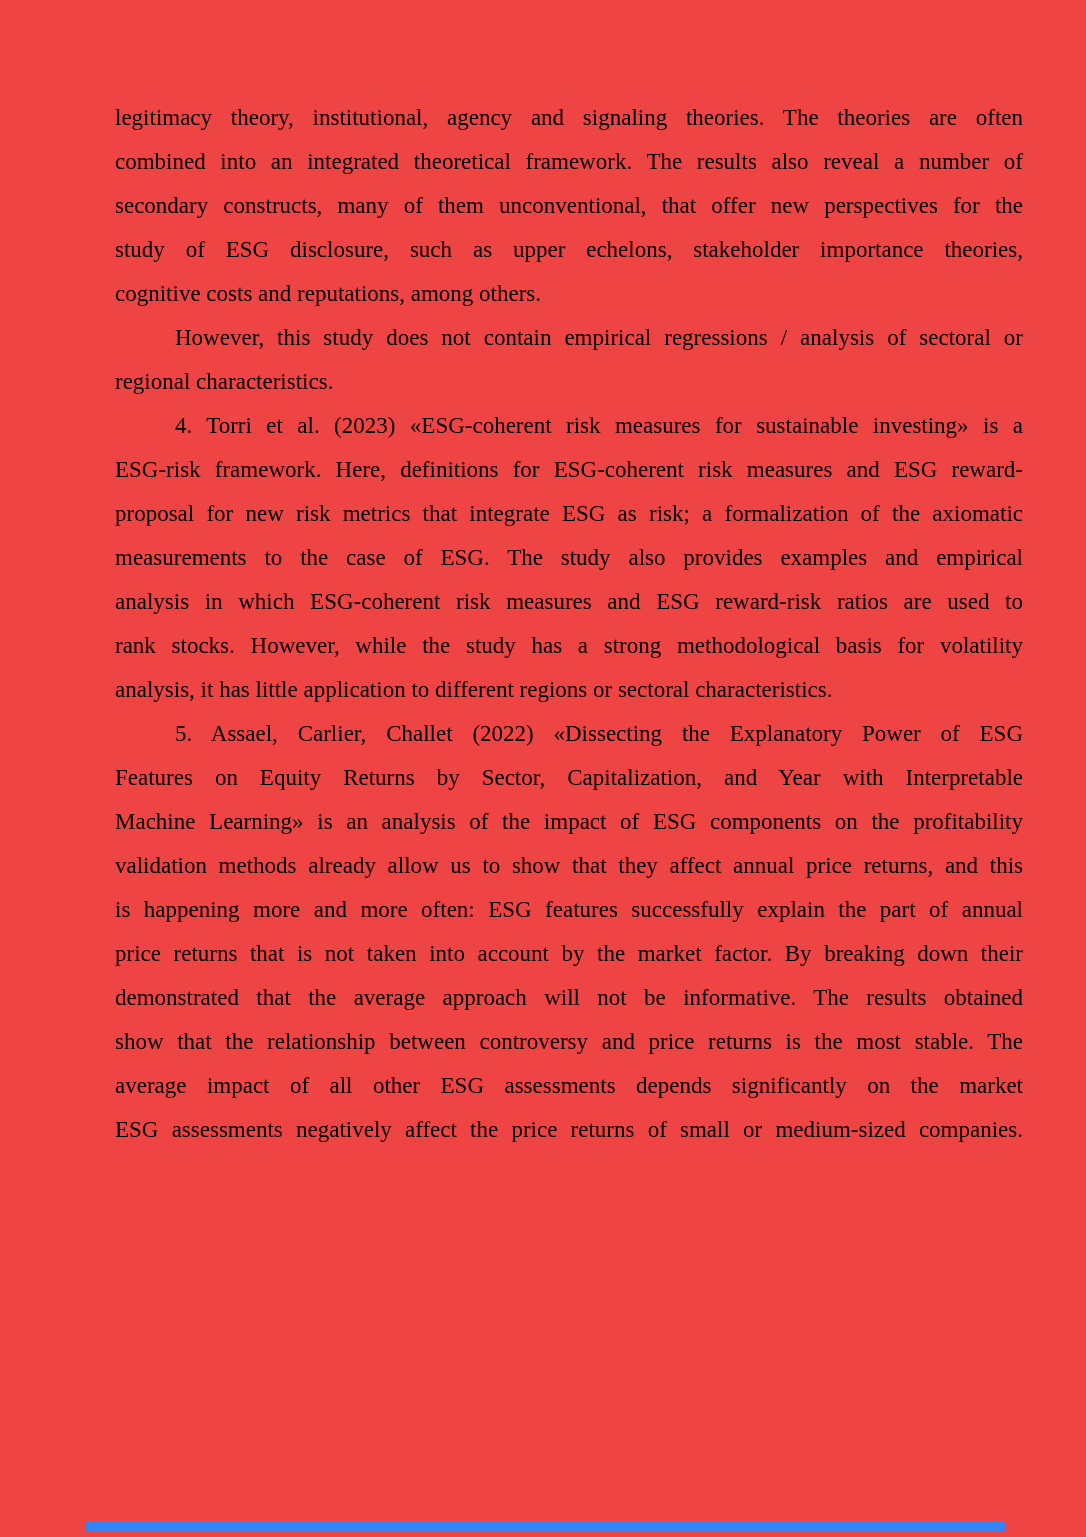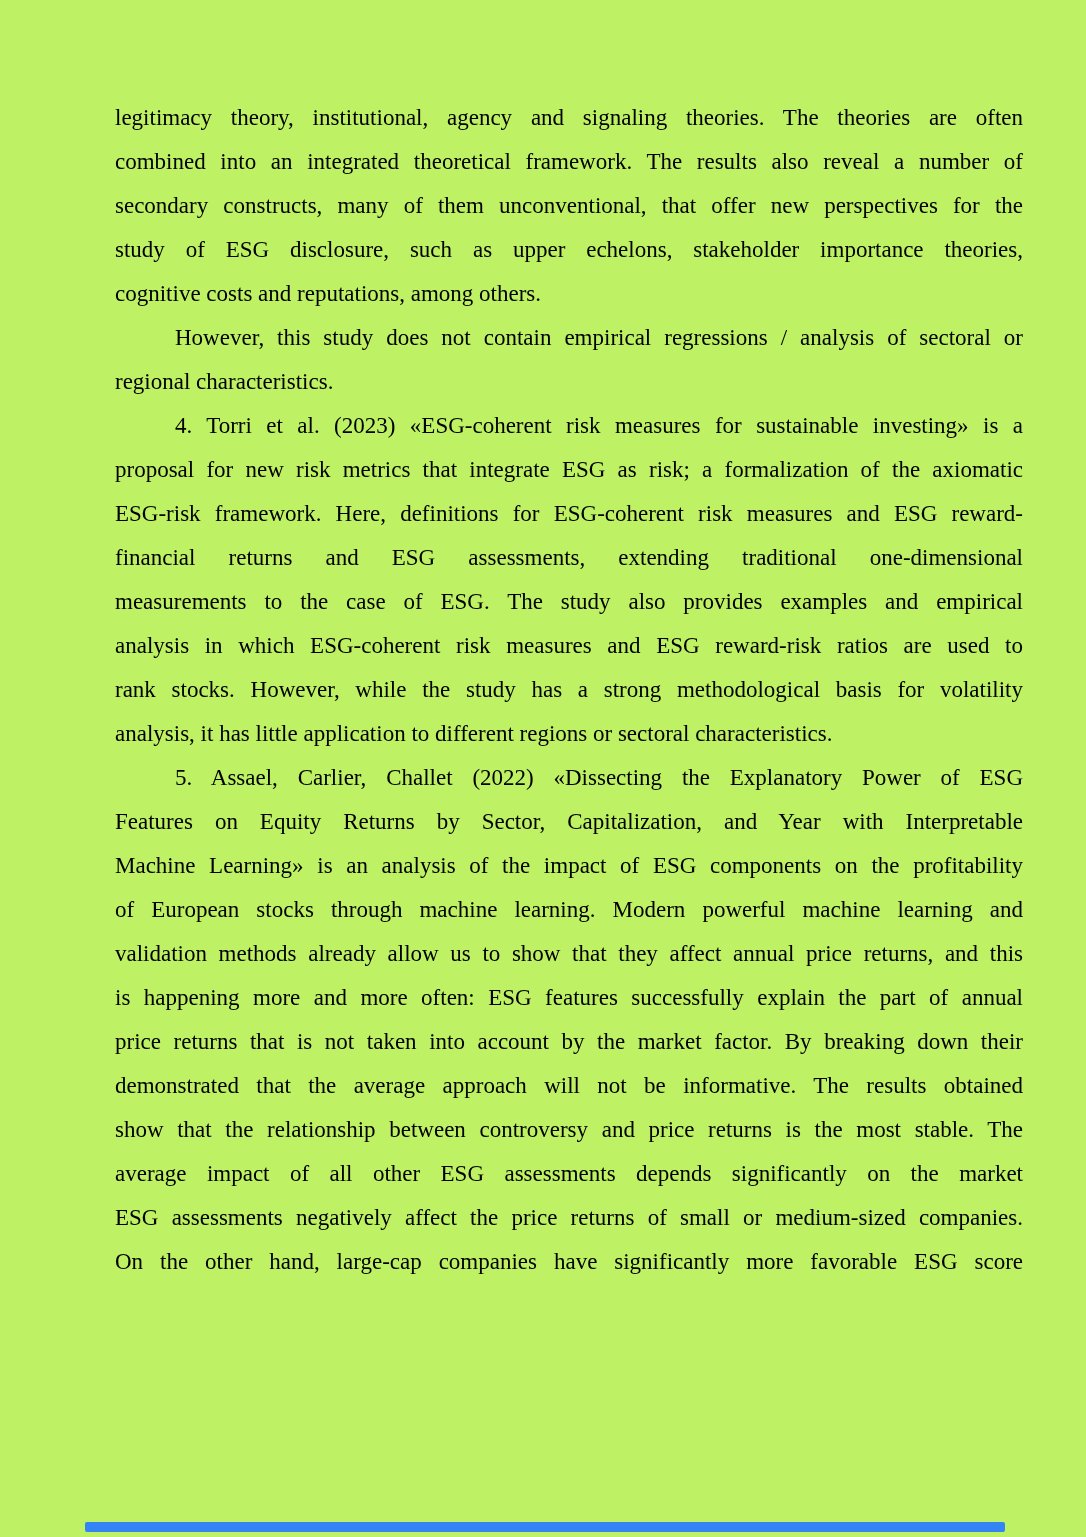--- a/index.html
+++ b/index.html
@@ -42,44 +42,41 @@
     left: 85px;
     top: 1522px;
     width: 920px;
     height: 10px;
     border-radius: 2px;
   }
 </style>
 </head>
 <body>
 
-<div class="page" style="background: #bef264;">
+<div class="page" style="background: #ef4444;">
   <div class="doc-body" style="color: rgb(0, 0, 0);">
       <div class="line">legitimacy theory, institutional, agency and signaling theories. The theories are often</div>
       <div class="line">combined into an integrated theoretical framework. The results also reveal a number of</div>
       <div class="line">secondary constructs, many of them unconventional, that offer new perspectives for the</div>
       <div class="line">study of ESG disclosure, such as upper echelons, stakeholder importance theories,</div>
       <div class="line para-last">cognitive costs and reputations, among others.</div>
       <div class="line indent">However, this study does not contain empirical regressions / analysis of sectoral or</div>
       <div class="line para-last">regional characteristics.</div>
       <div class="line indent">4. Torri et al. (2023) «ESG-coherent risk measures for sustainable investing» is a</div>
+      <div class="line">ESG-risk framework. Here, definitions for ESG-coherent risk measures and ESG reward-</div>
       <div class="line">proposal for new risk metrics that integrate ESG as risk; a formalization of the axiomatic</div>
-      <div class="line">ESG-risk framework. Here, definitions for ESG-coherent risk measures and ESG reward-</div>
-      <div class="line">financial returns and ESG assessments, extending traditional one-dimensional</div>
       <div class="line">measurements to the case of ESG. The study also provides examples and empirical</div>
       <div class="line">analysis in which ESG-coherent risk measures and ESG reward-risk ratios are used to</div>
       <div class="line">rank stocks. However, while the study has a strong methodological basis for volatility</div>
       <div class="line para-last">analysis, it has little application to different regions or sectoral characteristics.</div>
       <div class="line indent">5. Assael, Carlier, Challet (2022) «Dissecting the Explanatory Power of ESG</div>
       <div class="line">Features on Equity Returns by Sector, Capitalization, and Year with Interpretable</div>
       <div class="line">Machine Learning» is an analysis of the impact of ESG components on the profitability</div>
-      <div class="line">of European stocks through machine learning. Modern powerful machine learning and</div>
       <div class="line">validation methods already allow us to show that they affect annual price returns, and this</div>
       <div class="line">is happening more and more often: ESG features successfully explain the part of annual</div>
       <div class="line">price returns that is not taken into account by the market factor. By breaking down their</div>
       <div class="line">demonstrated that the average approach will not be informative. The results obtained</div>
       <div class="line">show that the relationship between controversy and price returns is the most stable. The</div>
       <div class="line">average impact of all other ESG assessments depends significantly on the market</div>
       <div class="line">ESG assessments negatively affect the price returns of small or medium-sized companies.</div>
-      <div class="line">On the other hand, large-cap companies have significantly more favorable ESG score</div>
     </div>
   <div class="bottom-bar" style="background: rgb(53, 132, 246);"></div>
 </div>
 
 </body></html>

